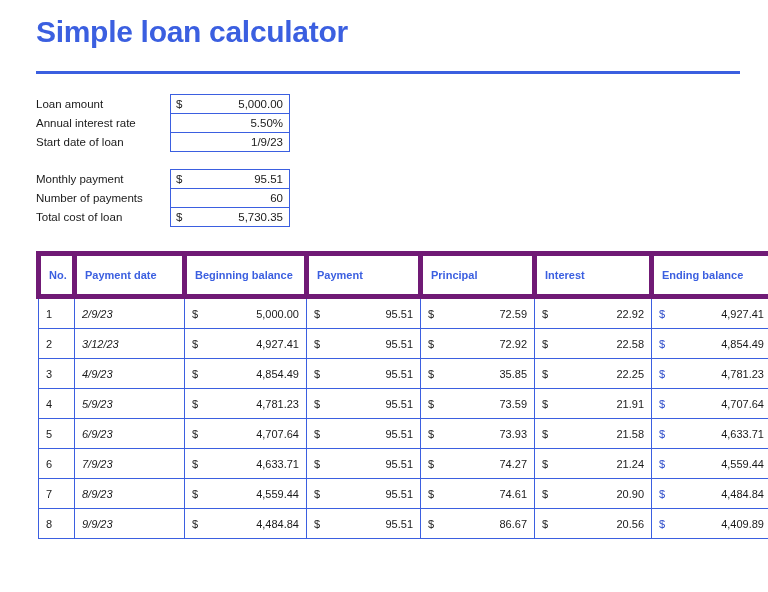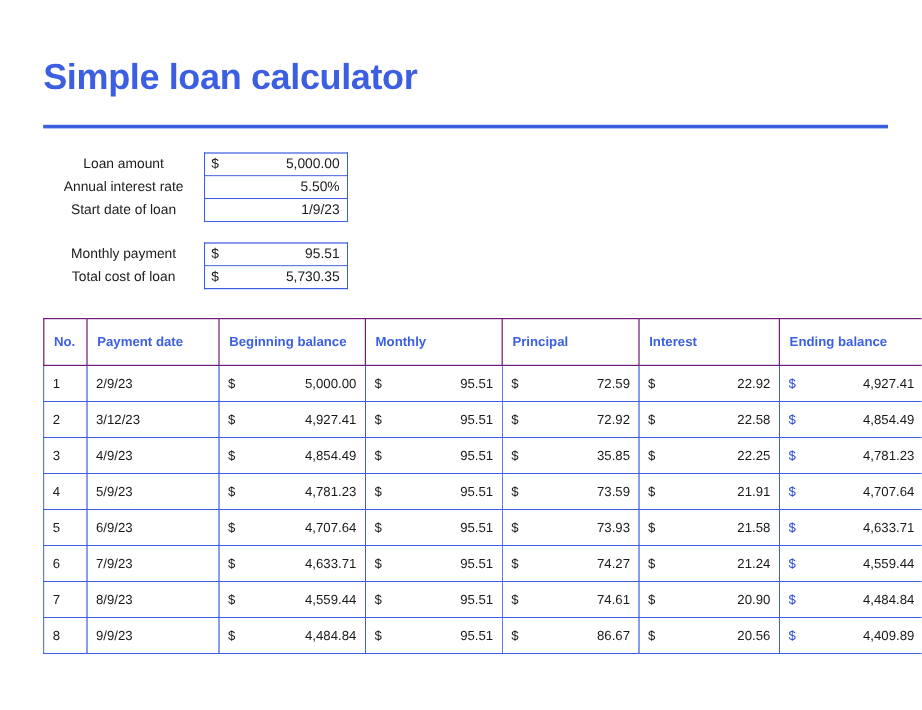--- a/index.html
+++ b/index.html
@@ -19,21 +19,21 @@
     width: 768px;
     height: 592px;
     box-sizing: border-box;
     padding: 0 18px;
   }
   .title {
     font-size: 30px;
     font-weight: bold;
     color: #3b5fe0;
     letter-spacing: -0.3px;
-    padding-top: 48px;
+    padding-top: 15px;
     padding-left: 18px;
   }
   .title-rule {
     margin-top: 22px;
     margin-left: 18px;
     margin-right: 10px;
     height: 3px;
     background: #3b5fe0;
   }
 
@@ -49,21 +49,20 @@
     font-size: 11.5px;
     padding: 0;
     height: 18px;
     vertical-align: middle;
   }
   .kv-label {
     width: 134px;
     padding-left: 0px !important;
     color: #1a1a1a;
     white-space: nowrap;
-    text-align: center;
   }
   .kv-value {
     width: 118px;
     border: 1px solid #3b5fe0;
     position: relative;
     background: #ffffff;
   }
   .kv-value .cur {
     position: absolute;
     left: 5px;
@@ -91,41 +90,42 @@
     border-collapse: collapse;
     width: 733px;
     table-layout: fixed;
   }
   table.amort th {
     font-size: 11px;
     font-weight: bold;
     color: #3b5fe0;
     text-align: left;
     padding: 9px 8px;
-    border: 1px solid #701a75;
+    border: 5px solid #701a75;
     background: #ffffff;
     height: 20px;
     white-space: nowrap;
   }
   table.amort td {
     font-size: 11px;
     color: #1a1a1a;
     border: 1px solid #3b5fe0;
     height: 21px;
     padding: 4px 7px;
     position: relative;
     background: #ffffff;
   }
   td.c-no {
     text-align: left;
     padding-left: 9px;
   }
   td.c-date {
     text-align: left;
     padding-left: 9px;
+    font-style: italic;
   }
   td.money {
     text-align: right;
     padding-right: 10px;
   }
   td.money .cur {
     position: absolute;
     left: 7px;
     top: 50%;
     transform: translateY(-50%);
@@ -184,20 +184,27 @@
 
     <div class="block-gap"></div>
 
     <table class="kv-table">
       <tbody>
         <tr>
           <td class="kv-label">Monthly payment</td>
           <td class="kv-value">
             <span class="cur">$</span>
             <span class="num">95.51</span>
+          </td>
+        </tr>
+        <tr>
+          <td class="kv-label">Number of payments</td>
+          <td class="kv-value">
+            <span class="cur"></span>
+            <span class="num">60</span>
           </td>
         </tr>
         <tr>
           <td class="kv-label">Total cost of loan</td>
           <td class="kv-value">
             <span class="cur">$</span>
             <span class="num">5,730.35</span>
           </td>
         </tr>
       </tbody>
@@ -214,21 +221,21 @@
           <col class="w-pay">
           <col class="w-prin">
           <col class="w-int">
           <col class="w-eb">
       </colgroup>
       <thead>
         <tr>
           <th>No.</th>
           <th>Payment date</th>
           <th>Beginning balance</th>
-          <th>Monthly</th>
+          <th>Payment</th>
           <th>Principal</th>
           <th>Interest</th>
           <th>Ending balance</th>
         </tr>
       </thead>
       <tbody>
         <tr>
           <td class="c-no">1</td>
           <td class="c-date">2/9/23</td>
           <td class="money"><span class="cur">$</span><span>5,000.00</span></td>

